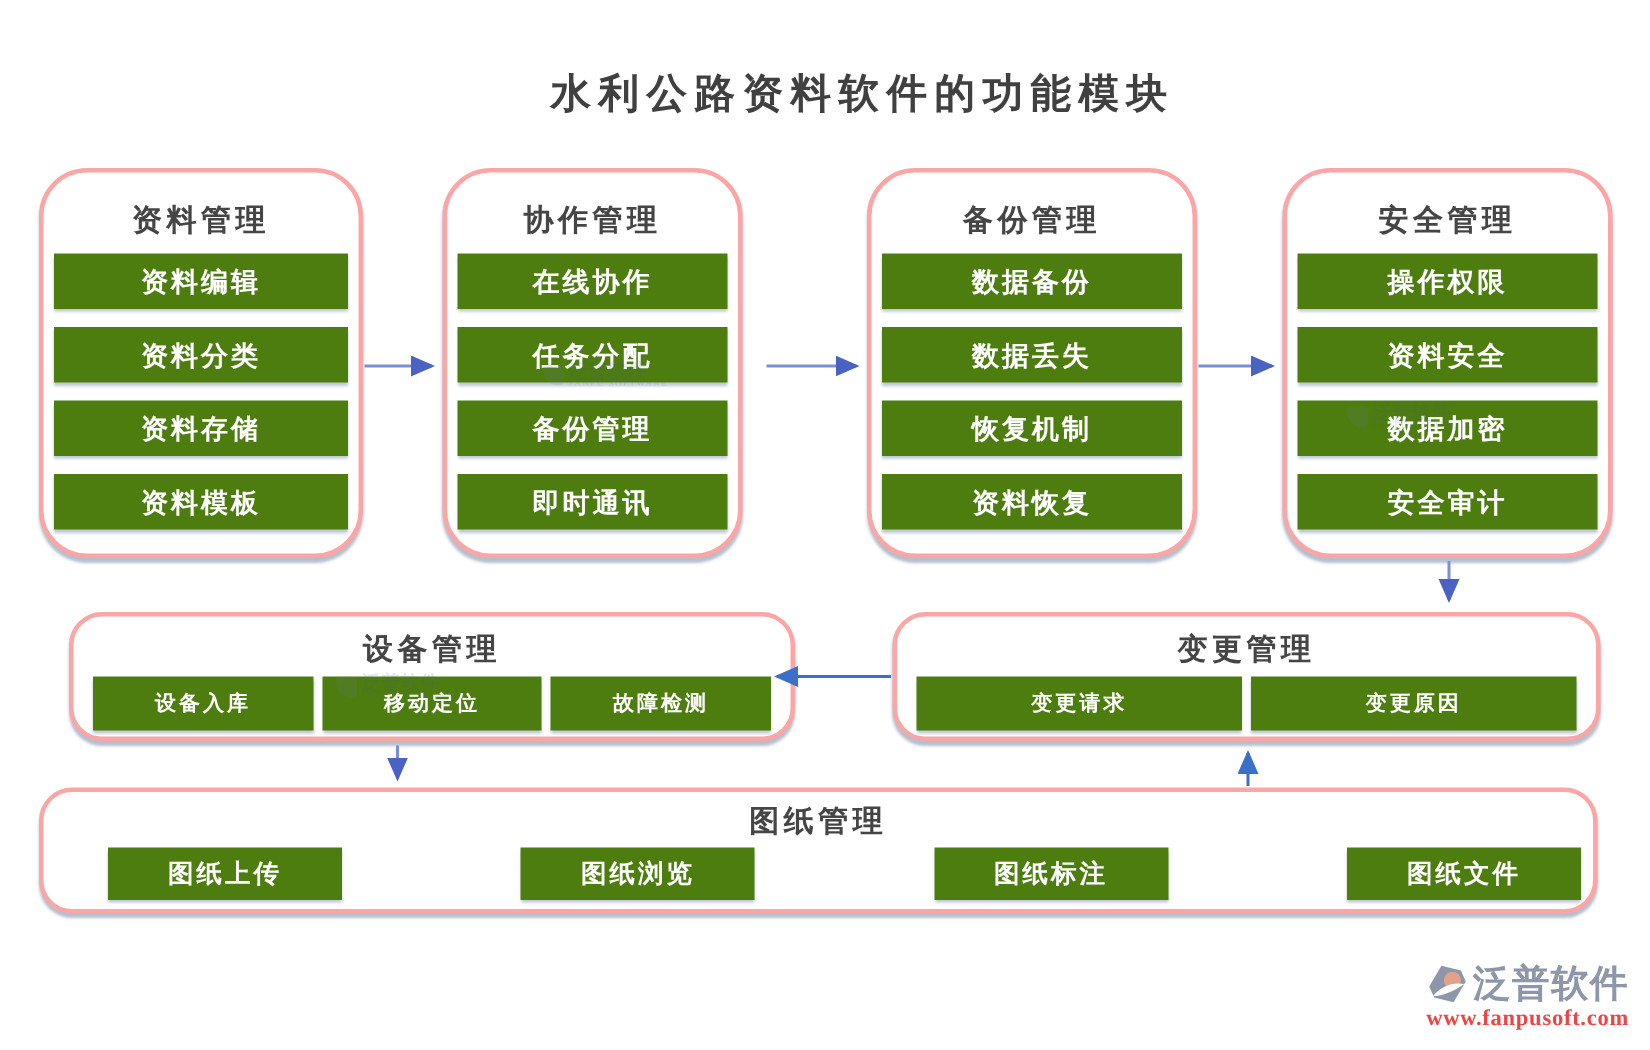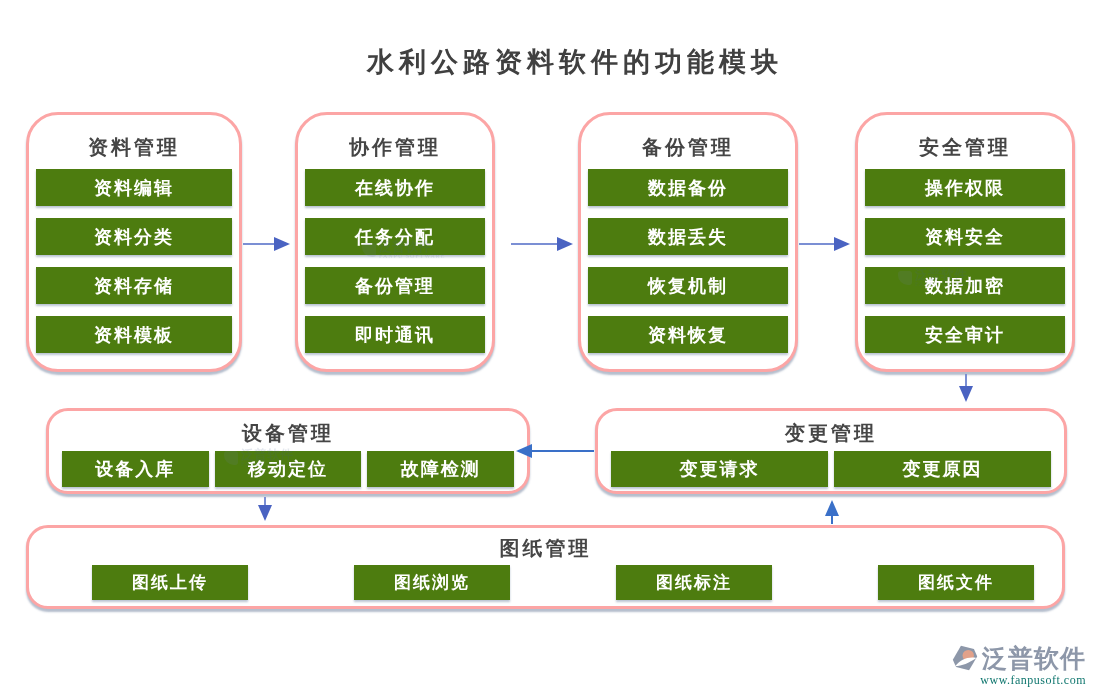--- a/index.html
+++ b/index.html
@@ -34,46 +34,46 @@
   .panel.top .hd{height:44px;line-height:44px;}
   .panel.top .btn{height:37px;margin:0 0 12px;font-size:18px;}
   #p1{left:26px;width:216px;}
   #p2{left:295px;width:200px;}
   #p3{left:578px;width:220px;}
   #p4{left:855px;width:220px;}
   
   .panel.mid{top:408px;height:86px;border-radius:22px;padding:4px 13px 0;}
   .panel.mid .hd{height:36px;line-height:36px;}
   .btnrow{display:flex;gap:6px;}
-  .panel.mid .btn{flex:1;height:36px;font-size:18px;}
+  .panel.mid .btn{flex:1;height:36px;font-size:14px;}
   #p5{left:26px;width:484px;margin-left:20px;}
   #p6{left:595px;width:472px;}
   
-  .panel.bottom{left:26px;top:525px;width:1039px;height:84px;border-radius:22px;padding:3px 28px 0;}
+  .panel.bottom{left:26px;top:525px;width:1039px;height:84px;border-radius:22px;padding:3px 8px 0;}
   .panel.bottom .hd{height:34px;line-height:34px;}
   .panel.bottom .btnrow{justify-content:space-between;margin-left:35px;}
   .panel.bottom .btn{width:156px;height:35px;font-size:17px;}
   
   #arrows{position:absolute;left:0;top:0;width:1100px;height:700px;pointer-events:none;}
   
   .wm{
     position:absolute;opacity:.14;color:#45608f;display:flex;gap:3px;align-items:center;
     pointer-events:none;
   }
   .wm .wm-glyph{width:14px;height:14px;background:#6d7fa0;border-radius:3px 3px 3px 10px;}
   .wm .wm-name{font-size:13px;font-weight:bold;line-height:1;}
   .wm .wm-sub{font-size:6px;letter-spacing:1px;line-height:1;}
   #wm1{left:362px;top:240px;}
   #wm2{left:898px;top:268px;}
   #wm3{left:224px;top:448px;}
   
   .footer{position:absolute;right:14px;bottom:12px;width:160px;}
   .footer .brandrow{display:flex;align-items:center;justify-content:flex-end;gap:4px;}
   .footer .brand{font-size:25px;font-weight:bold;color:#8d97a9;letter-spacing:1px;line-height:1;}
-  .footer .url{font-size:12px;color:#0f766e;text-align:right;letter-spacing:.5px;margin-top:2px;}
+  .footer .url{font-size:15px;color:#ef4444;text-align:right;letter-spacing:.5px;margin-top:2px;font-weight:bold;}
 </style>
 </head>
 <body>
 
 <div class="page-title">水利公路资料软件的功能模块</div>
 
 <div class="panel top" id="p1">
   <div class="hd">资料管理</div>
   <div class="btn">资料编辑</div>
   <div class="btn">资料分类</div>

